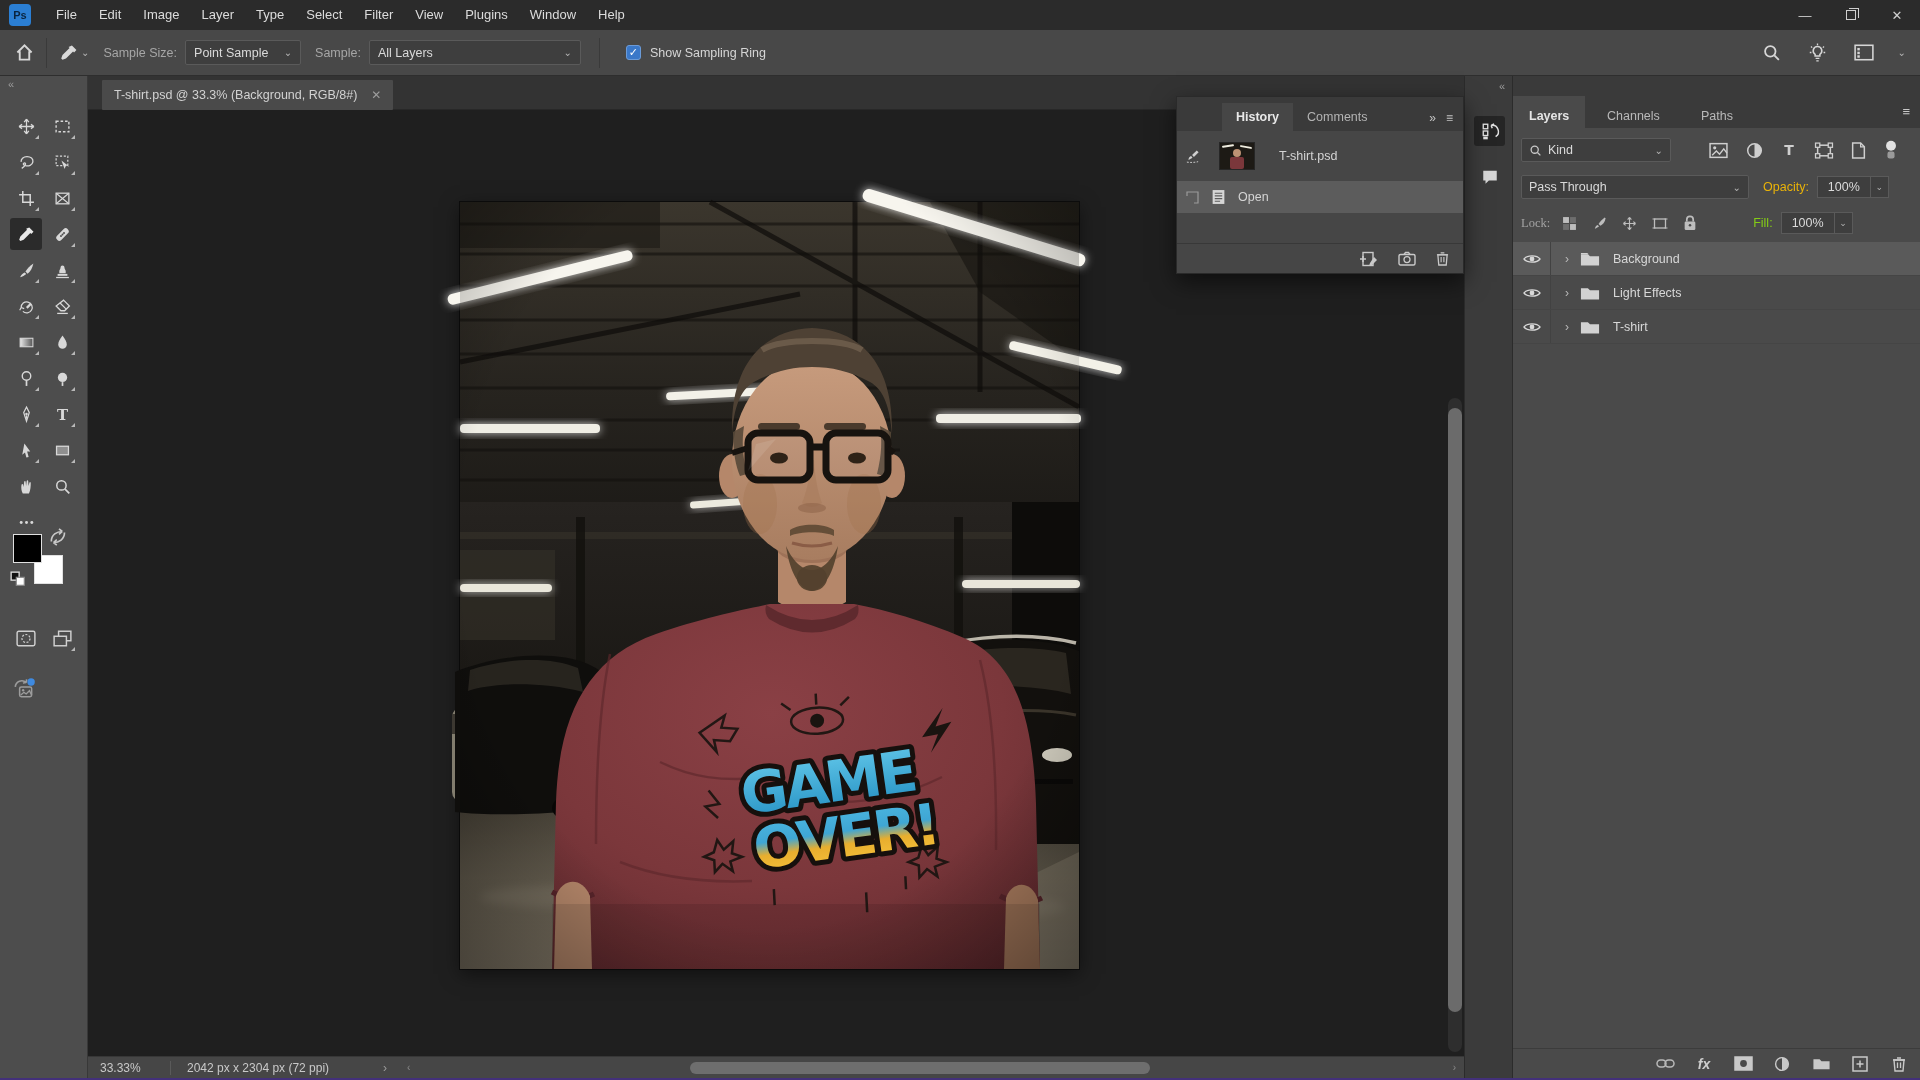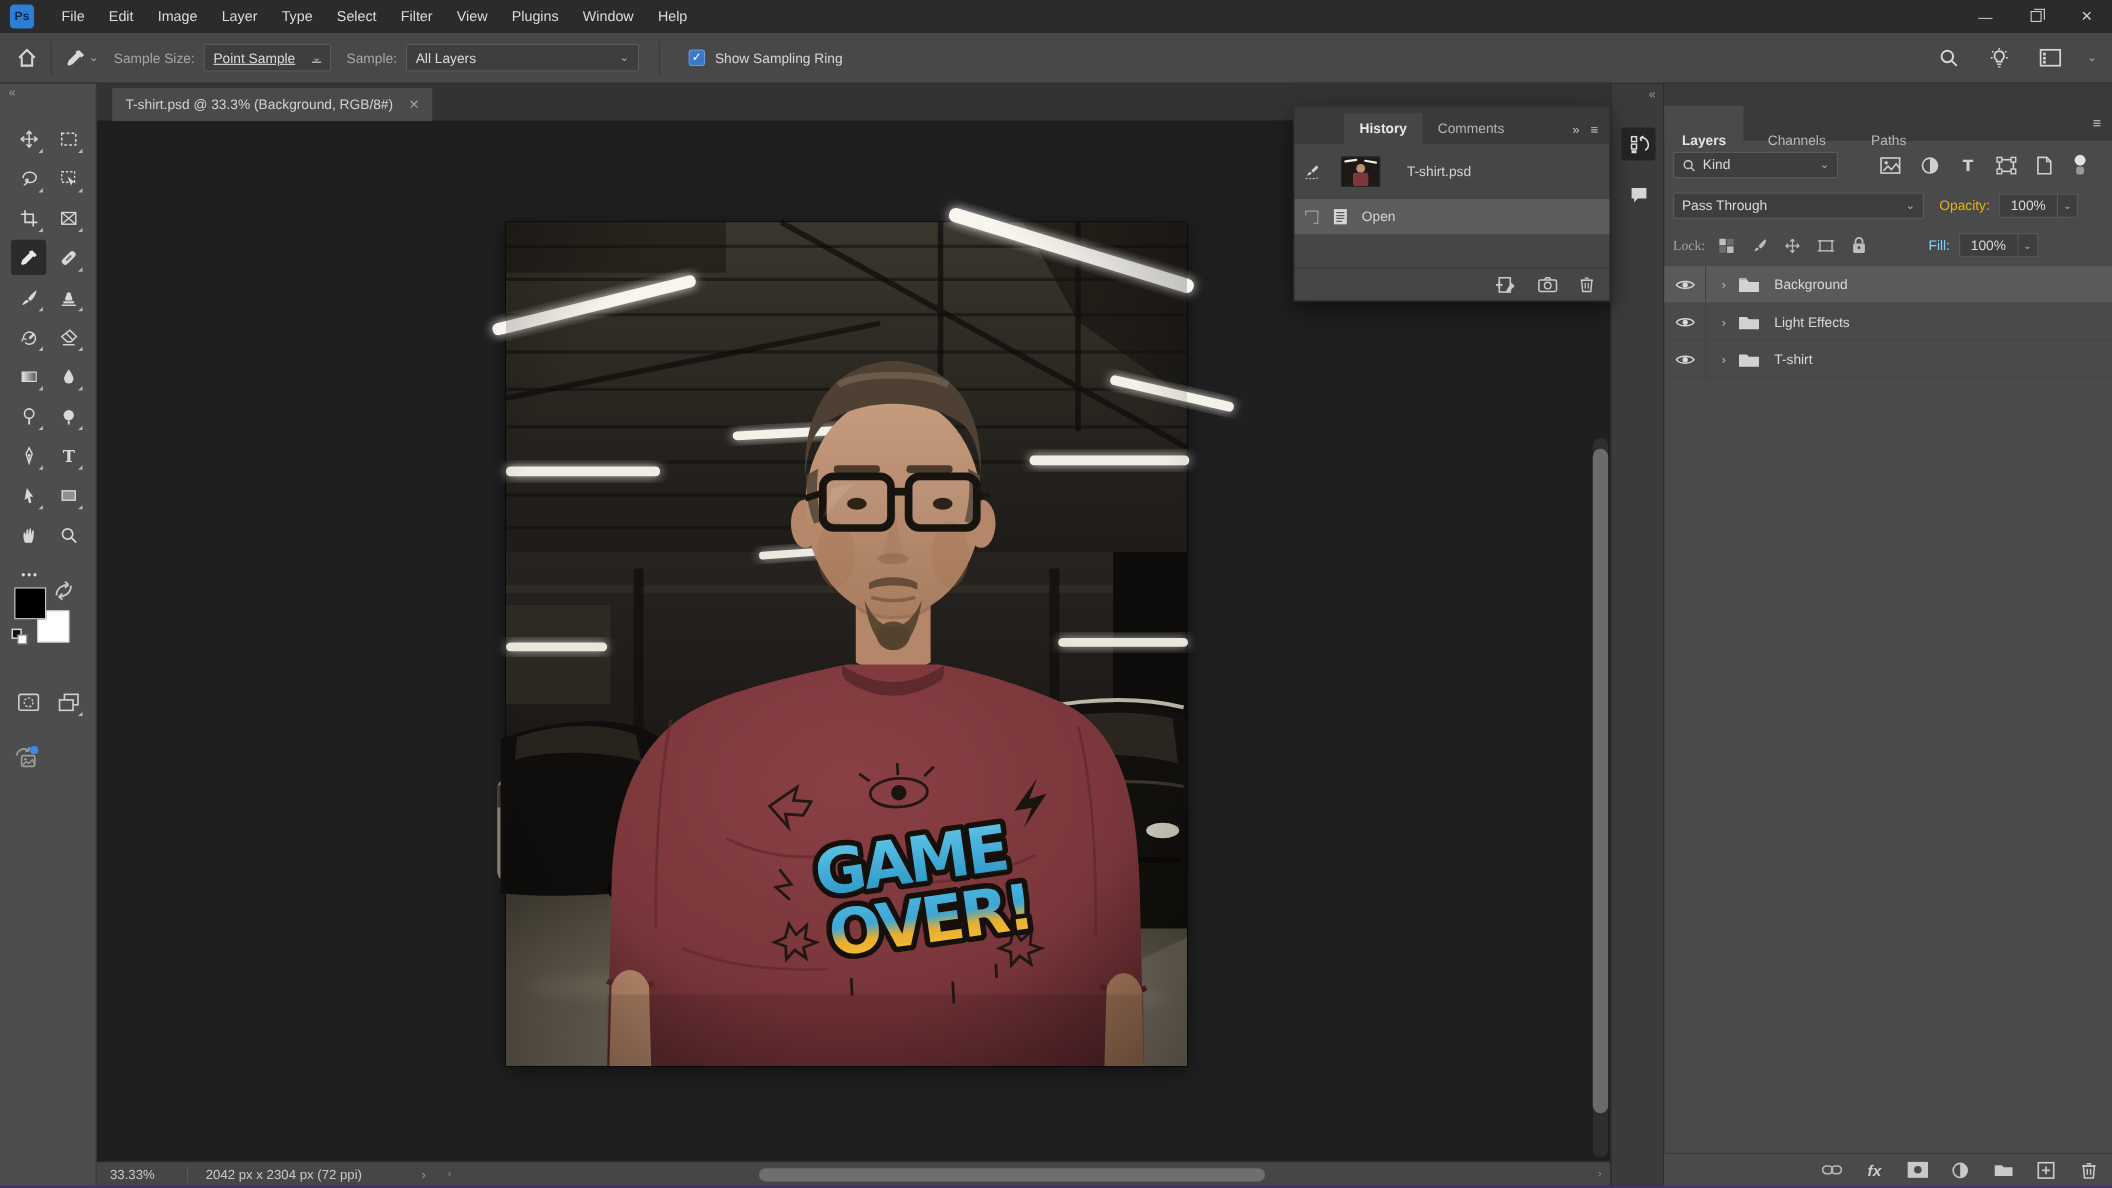--- a/index.html
+++ b/index.html
@@ -56,21 +56,21 @@
   .status-div{width:1px;height:14px;background:#5a5a5a;margin-right:16px;}
   .hscroll-thumb{position:absolute;left:602px;top:5px;width:460px;height:12px;background:#6e6e6e;border-radius:6px;}
   
   .dockstrip{position:absolute;left:1464px;top:0;width:49px;height:1002px;background:#3b3b3b;border-left:1px solid #2b2b2b;border-right:1px solid #2b2b2b;}
   .strip-collapse{position:absolute;right:8px;top:4px;color:#9c9c9c;font-size:11px;letter-spacing:-1px;}
   .strip-tile{position:absolute;left:9px;width:31px;height:30px;border-radius:3px;display:flex;align-items:center;justify-content:center;}
   .strip-tile.sel{background:#252525;}
   
   .rightpanel{position:absolute;left:1513px;top:0;width:407px;height:1002px;background:#4a4a4a;}
   .panel-tabs{position:absolute;left:0;top:0;width:100%;height:52px;background:#3a3a3a;}
-  .ptab{position:absolute;top:20px;height:32px;padding:16px 16px;font-size:12.5px;color:#b9b9b9;line-height:32px;}
+  .ptab{position:absolute;top:20px;height:32px;padding:4px 16px;font-size:12.5px;color:#b9b9b9;line-height:32px;}
   .ptab.active{background:#4a4a4a;color:#e4e4e4;font-weight:bold;}
   .hamburger{position:absolute;right:10px;top:28px;color:#c9c9c9;font-size:13px;letter-spacing:0;}
   .frow{position:absolute;left:0;width:100%;display:flex;align-items:center;color:#cfcfcf;font-size:12.5px;}
   .field{height:24px;background:#3e3e3e;border:1px solid #5a5a5a;border-radius:2px;display:flex;align-items:center;
     font-size:12.5px;color:#dadada;padding:0 7px;}
   .valuebox{height:22px;background:#3e3e3e;border:1px solid #5a5a5a;display:flex;align-items:center;justify-content:center;
     font-size:12.5px;color:#dadada;width:54px;}
   .vcaret{height:22px;width:18px;background:#3e3e3e;border:1px solid #5a5a5a;border-left:none;display:flex;align-items:center;justify-content:center;color:#b5b5b5;font-size:9px;}
   .layer-row{position:absolute;left:0;width:100%;height:34px;display:flex;align-items:center;color:#d8d8d8;font-size:12.5px;border-bottom:1px solid #454545;}
   .layer-row.sel{background:#5a5a5a;}
@@ -129,21 +129,21 @@
       </svg>
   </div>
   <div class="opt-sep"></div>
   <div class="opt-icon">
     <svg width="18" height="18" viewBox="0 0 16 16">
         <path d="M10.6 1.4 l4 4 -2.1 2.1 -.9-.9 -6.3 6.3 -3.1 1.1 -1.1-1.1 1.1-3.1 6.3-6.3 -.9-.9 z" fill="#d9d9d9"></path>
       </svg>
   </div>
   <span class="caret-sm">⌄</span>
   <span class="opt-label">Sample Size:</span>
-  <div class="dropdown" style="width:116px;text-decoration:underline;">
+  <div class="dropdown" style="width:116px;">
     <span>Point Sample</span>
     <span class="caret">⌄</span>
   </div>
   <span class="opt-label">Sample:</span>
   <div class="dropdown" style="width:212px;">
     <span>All Layers</span>
     <span class="caret">⌄</span>
   </div>
   <div class="opt-sep" style="margin-left:18px;"></div>
   <div class="checkbox">✓</div>
@@ -673,21 +673,21 @@
         <svg width="16" height="15" viewBox="0 0 16 14">
             <rect x="2.5" y="2.5" width="11" height="9" stroke="#bdbdbd" stroke-width="1.3" fill="none"></rect>
             <path d="M0.5 2.5 h3 M12.5 2.5 h3 M0.5 11.5 h3 M12.5 11.5 h3" stroke="#bdbdbd" stroke-width="1.1"></path>
           </svg>
         <svg width="14" height="16" viewBox="0 0 13 15">
             <rect x="1.5" y="6" width="10" height="8" rx="1.2" fill="#bdbdbd"></rect>
             <path d="M3.5 6 V4.2 A3 3 0 0 1 9.5 4.2 V6" stroke="#bdbdbd" stroke-width="1.6" fill="none"></path>
             <circle cx="6.5" cy="9.6" r="1.2" fill="#4a4a4a"></circle>
           </svg>
       </div>
-      <span style="margin-left:56px;color:#7dd3fc;">Fill:</span>
+      <span style="margin-left:56px;color:#84cc16;">Fill:</span>
       <div class="valuebox" style="margin-left:8px;">
           <span>100%</span>
         </div>
       <div class="vcaret">⌄</div>
     </div>
 
     <div class="layer-row sel" style="top:166px;">
       <div class="eye-cell">
         <svg width="18" height="12" viewBox="0 0 18 12">
             <path d="M1 6 C4 1.8 14 1.8 17 6 C14 10.2 4 10.2 1 6 Z" stroke="#d8d8d8" stroke-width="1.3" fill="none"></path>

